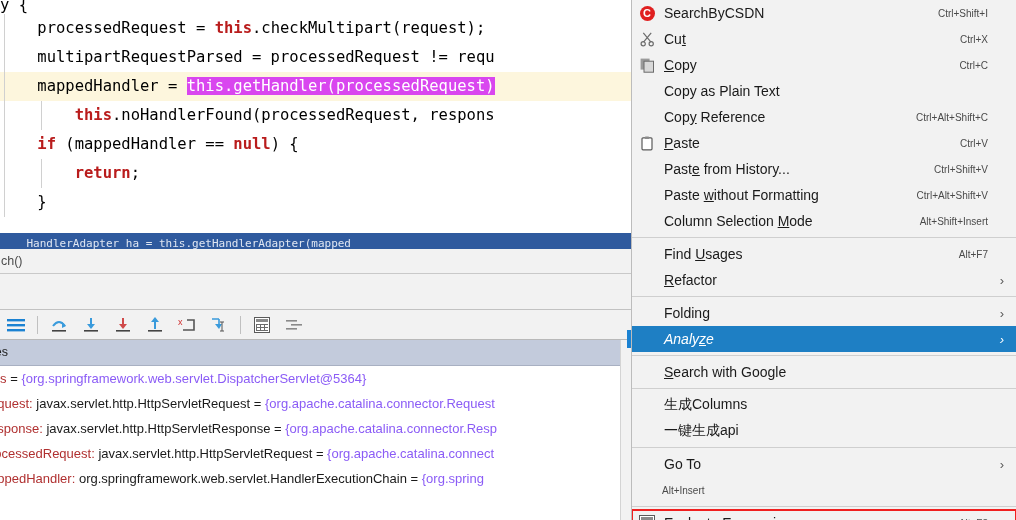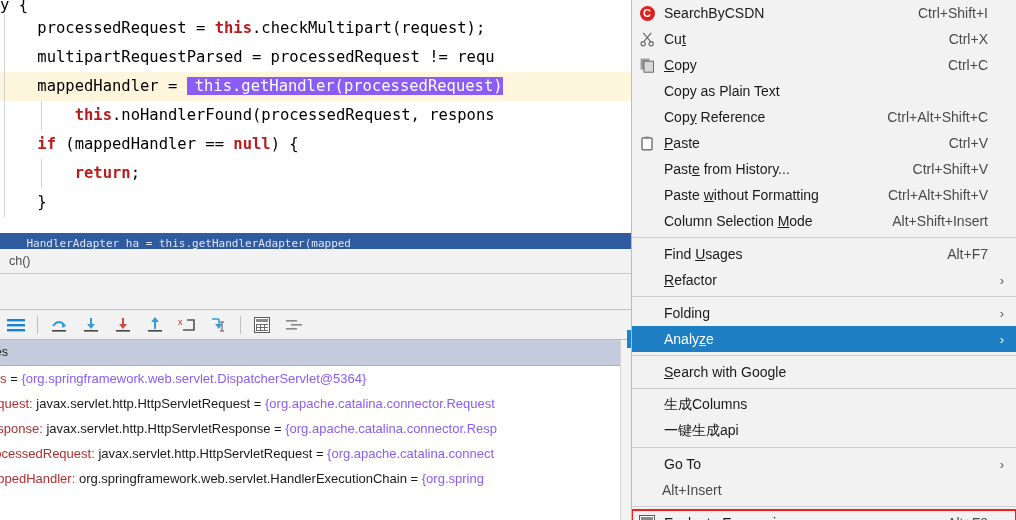--- a/index.html
+++ b/index.html
@@ -37,23 +37,22 @@
     white-space: pre;
     font-family: "DejaVu Sans Mono", "Liberation Mono", monospace;
     font-size: 15.5px;
     color: #000000;
     padding-left: 0px;
   }
   .code-line.first { height: 14px; line-height: 10px; }
   .code-line.hl-line { background: #fdf6dd; }
   .kw { color: #b91c1c; font-weight: bold; }
   .sel {
-    background: #8b5cf6;
+    background: #d946ef;
     color: #ffffff;
-    padding-left: 8px;
   }
   .indent-guide {
     position: absolute;
     top: 0;
     width: 1px;
     height: 100%;
     background: #d0d0d0;
   }
 
   
@@ -79,21 +78,21 @@
   #breadcrumb {
     position: absolute;
     left: 0; top: 249px;
     width: 640px;
     height: 24px;
     background: #f2f2f2;
     border-bottom: 1px solid #c9c9c9;
     font-size: 12.5px;
     color: #4c4c4c;
     line-height: 24px;
-    padding-left: 9px;
+    padding-left: 1px;
     white-space: nowrap;
     overflow: hidden;
   }
 
   
   #tool-strip {
     position: absolute;
     left: 0; top: 274px;
     width: 640px;
     height: 35px;
@@ -201,38 +200,39 @@
     height: 26px;
     display: flex;
     align-items: center;
     font-size: 14px;
     color: #1a1a1a;
     cursor: default;
   }
   .menu-item.selected {
     background: #1e7fc4;
     color: #ffffff;
+    font-style: italic;
   }
   .mi-icon {
     width: 30px;
     min-width: 30px;
     height: 26px;
     display: flex;
     align-items: center;
     justify-content: center;
   }
   .mi-label {
     flex: 1;
     white-space: nowrap;
     padding-left: 2px;
   }
   .mi-label u { text-decoration: underline; }
   .mi-short {
     color: #4a4a4a;
-    font-size: 14px;
+    font-size: 10px;
     padding-right: 12px;
     white-space: nowrap;
   }
   .menu-item.selected .mi-short { color: #ffffff; }
   .mi-arrow {
     width: 16px;
     min-width: 16px;
     text-align: center;
     color: #5a5a5a;
     font-size: 13px;

